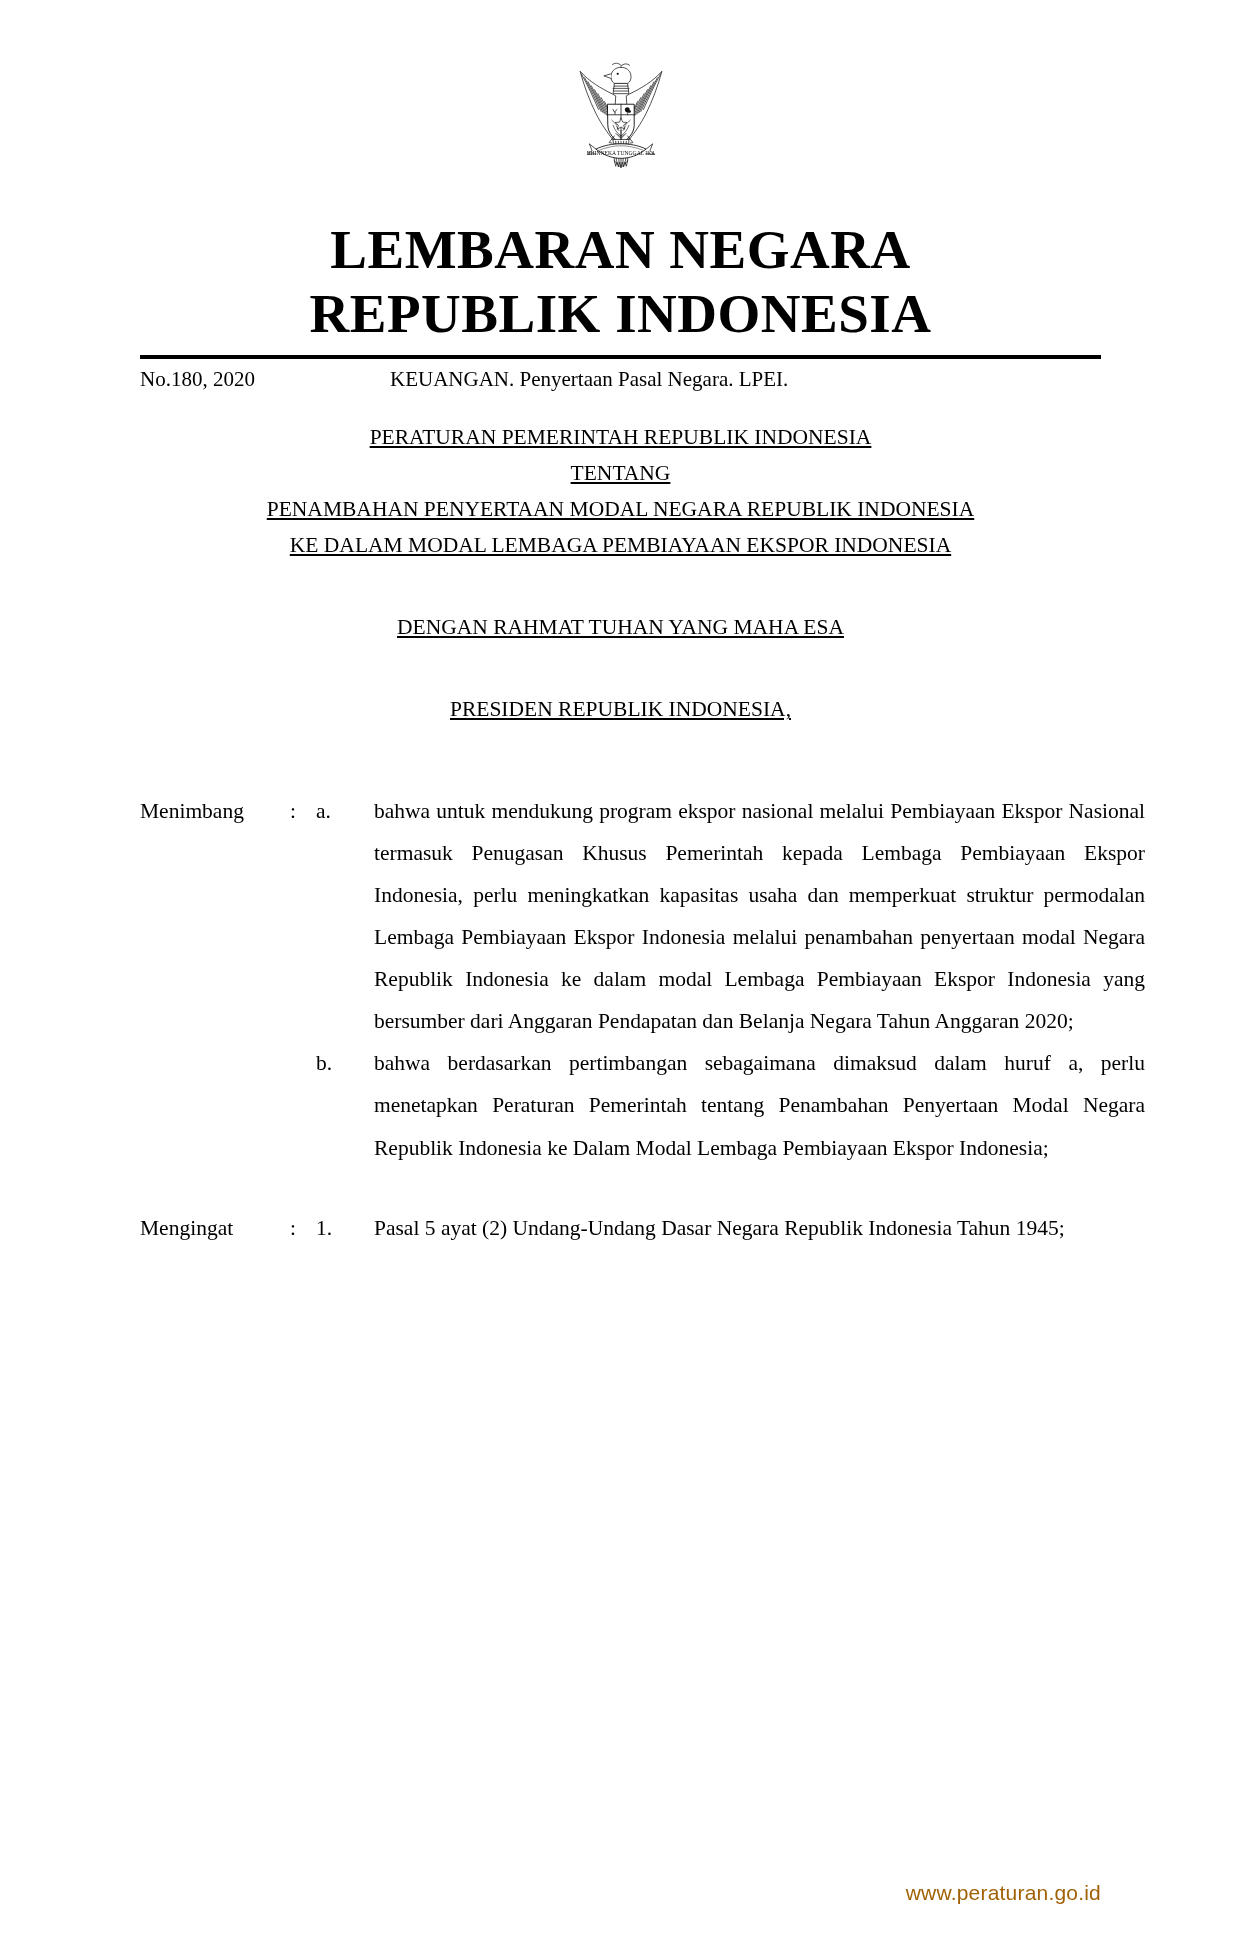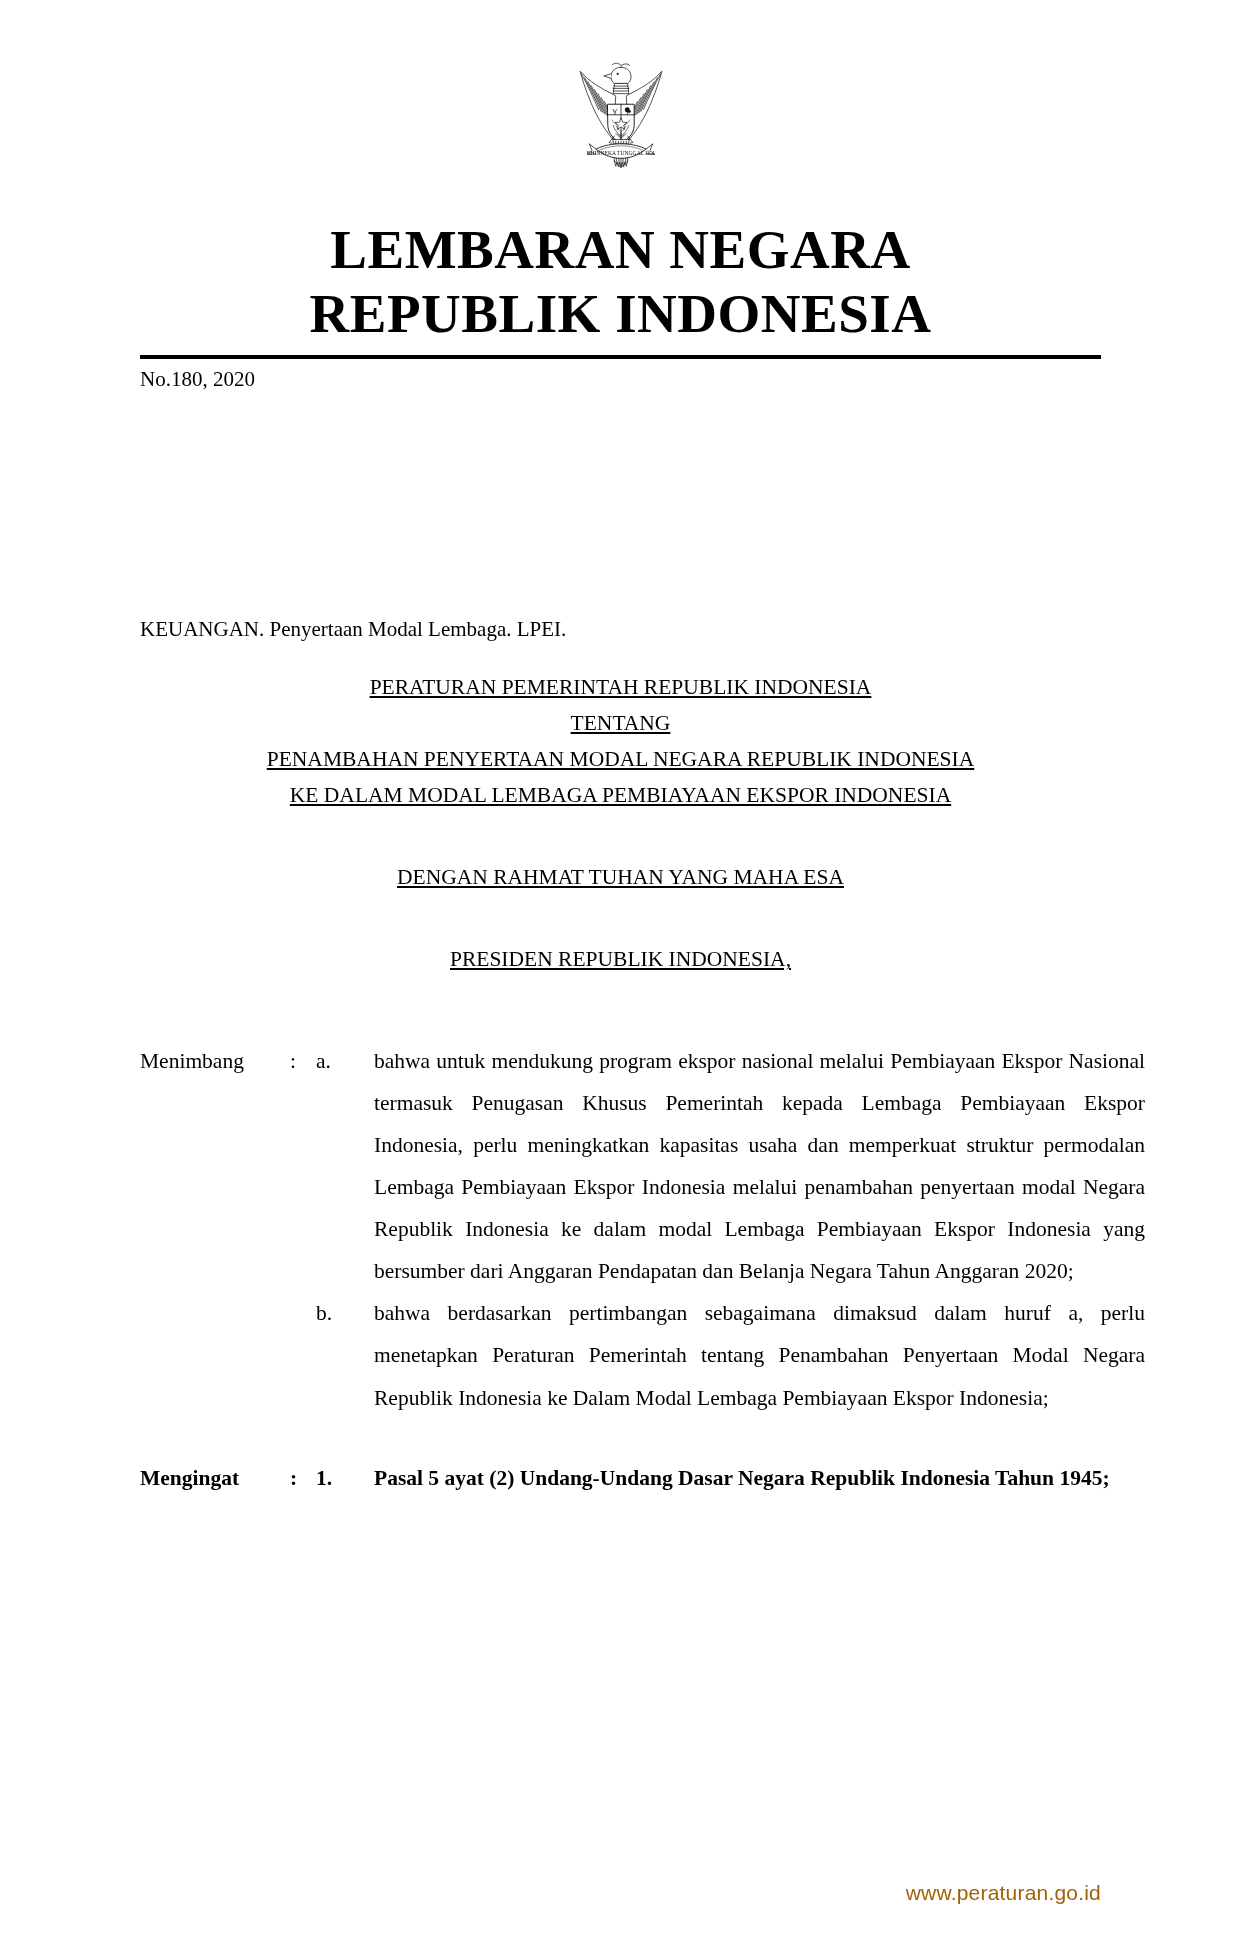--- a/index.html
+++ b/index.html
@@ -55,21 +55,20 @@
   }
 
   
   .hdr-row {
     margin: 7px 140px 0 140px;
     display: flex;
     align-items: baseline;
     font-size: 21px;
     line-height: 1.25;
     white-space: nowrap;
-    flex-direction: column;
   }
   .hdr-no {
     width: 250px;
     flex: 0 0 250px;
     text-align: left;
   }
   .hdr-subject {
     flex: 1 1 auto;
     text-align: left;
   }
@@ -97,21 +96,20 @@
     display: flex;
     align-items: flex-start;
     font-size: 21.5px;
     line-height: 1.96;
   }
   .clause-row + .clause-row {
     margin-top: 0;
   }
   .clause-row.section-gap {
     margin-top: 38px;
-    font-weight: bold;
   }
 
   .c-label {
     flex: 0 0 150px;
     width: 150px;
     white-space: nowrap;
   }
   .c-colon {
     flex: 0 0 26px;
     width: 26px;
@@ -221,21 +219,21 @@
 
   <div class="masthead">
     <div class="masthead-line">LEMBARAN NEGARA</div>
     <div class="masthead-line">REPUBLIK INDONESIA</div>
   </div>
 
   <div class="rule"></div>
 
   <div class="hdr-row">
     <div class="hdr-no">No.180, 2020</div>
-    <div class="hdr-subject">KEUANGAN. Penyertaan Modal Lembaga. LPEI.</div>
+    <div class="hdr-subject">KEUANGAN. Penyertaan Pasal Negara. LPEI.</div>
   </div>
 
   <div class="title-block">
     <div class="tline">PERATURAN PEMERINTAH REPUBLIK INDONESIA</div>
     <div class="tline">TENTANG</div>
     <div class="tline">PENAMBAHAN PENYERTAAN MODAL NEGARA REPUBLIK INDONESIA</div>
     <div class="tline">KE DALAM MODAL LEMBAGA PEMBIAYAAN EKSPOR INDONESIA</div>
     <div class="tline gap-before-lg">DENGAN RAHMAT TUHAN YANG MAHA ESA</div>
     <div class="tline gap-before-lg">PRESIDEN REPUBLIK INDONESIA,</div>
   </div>

